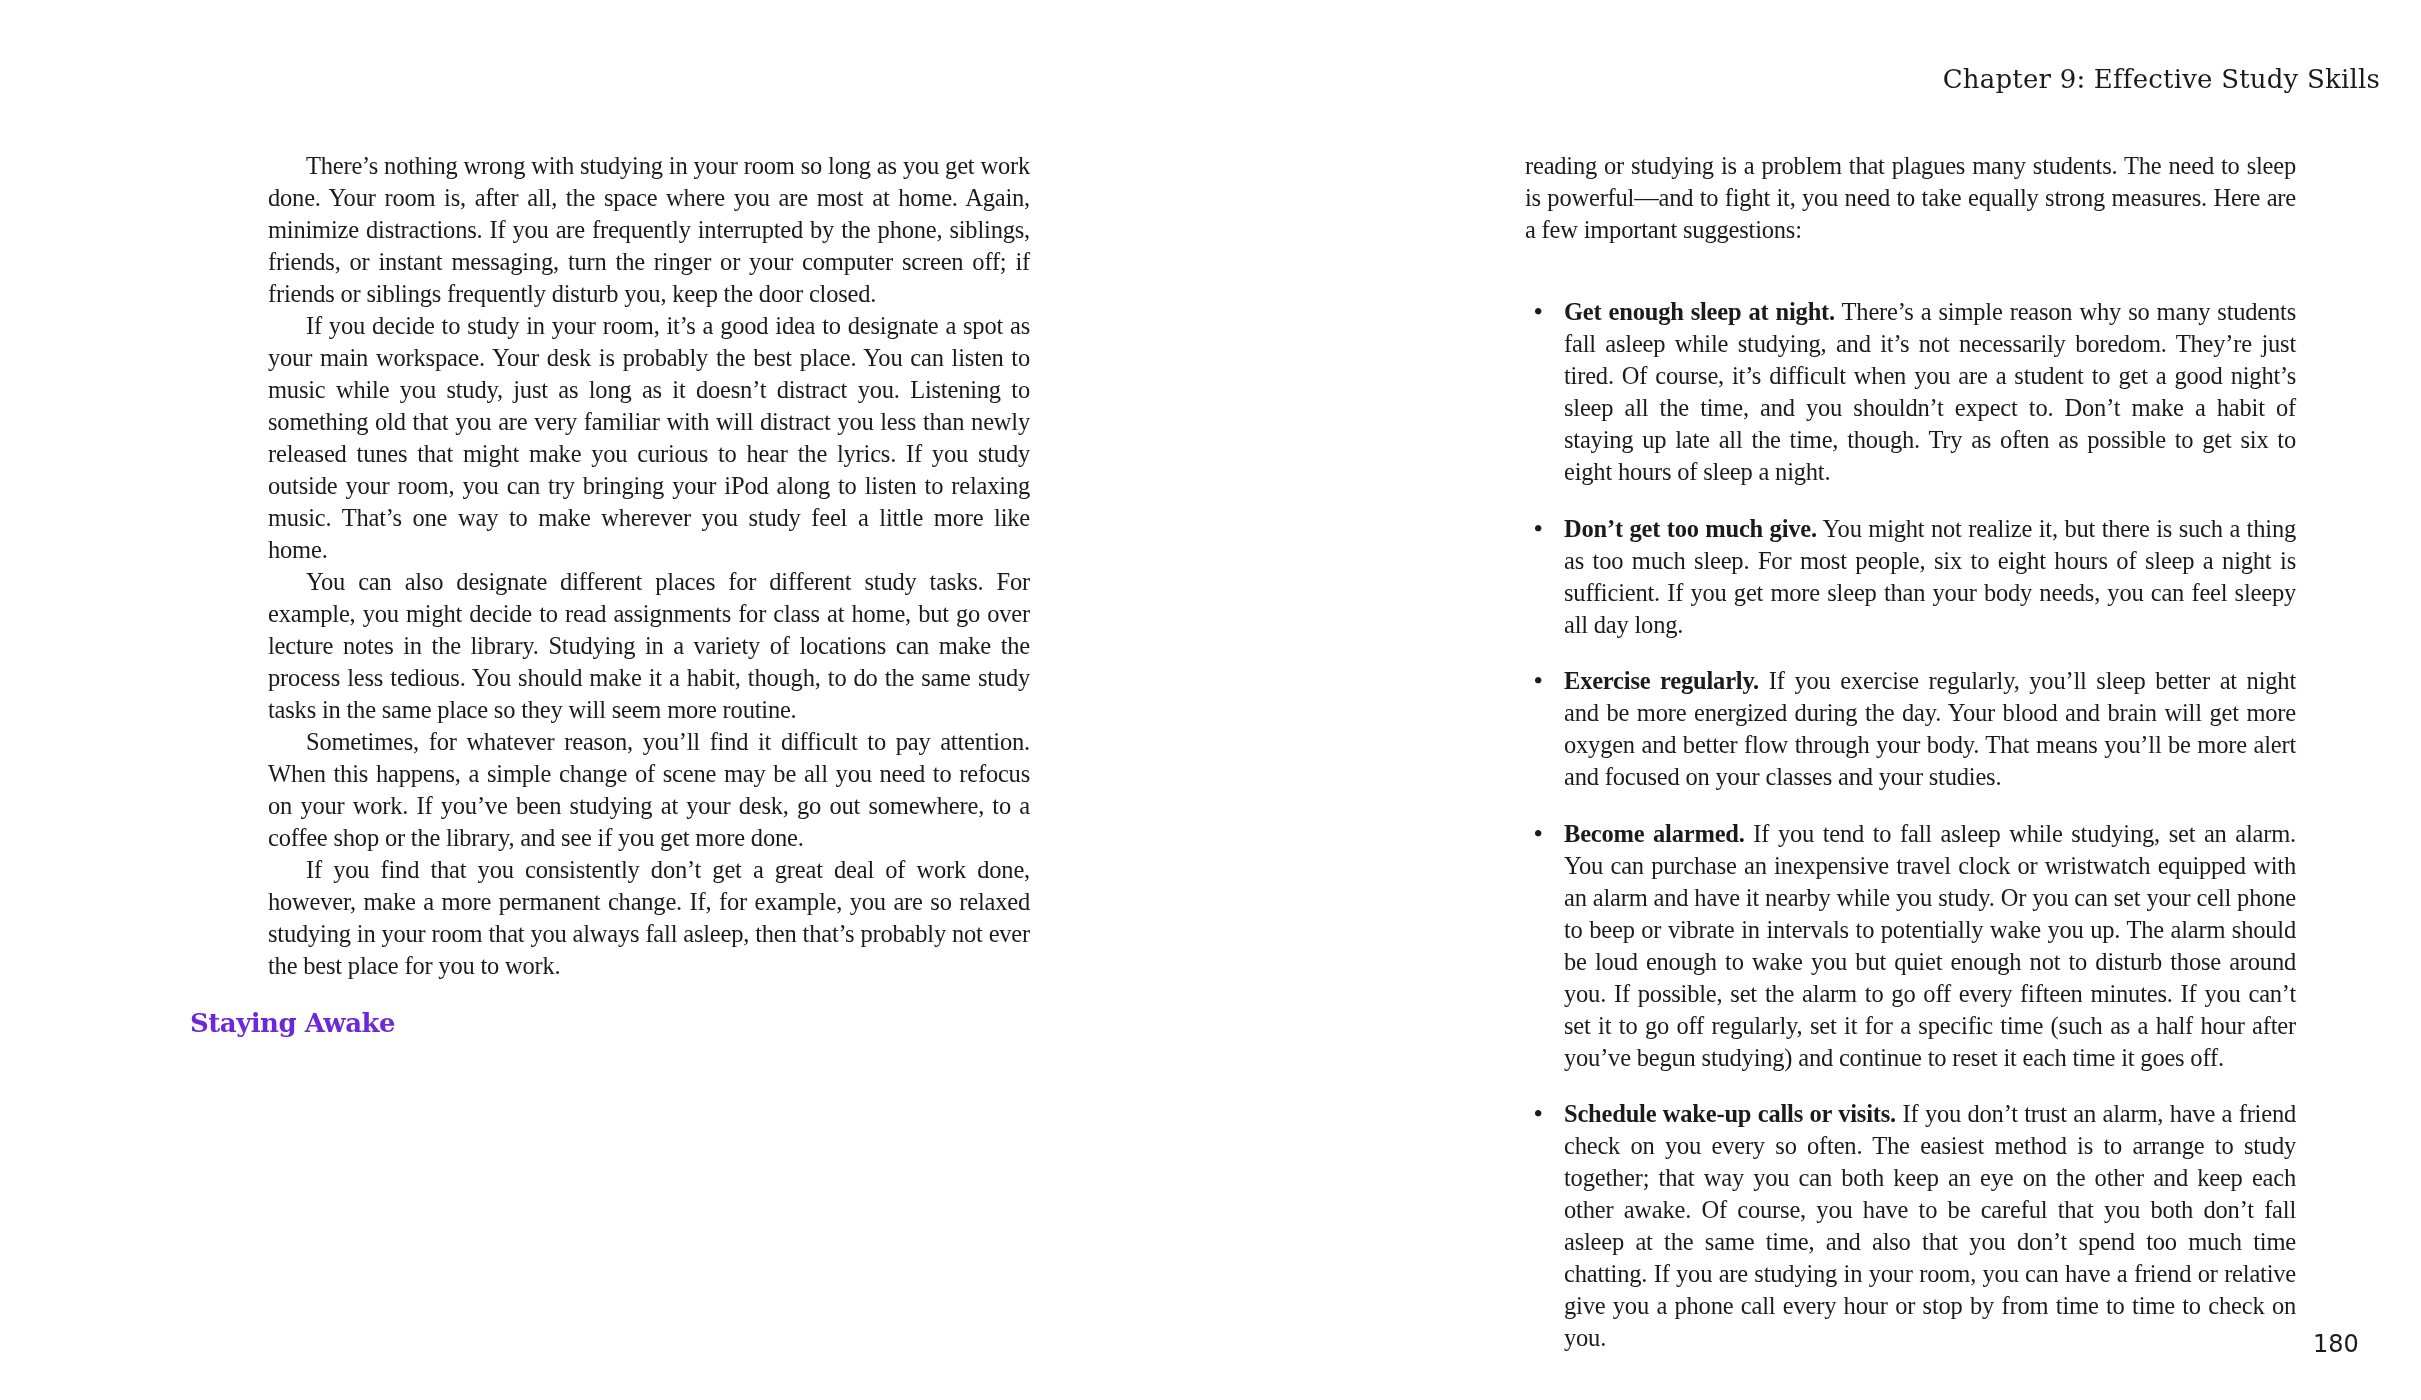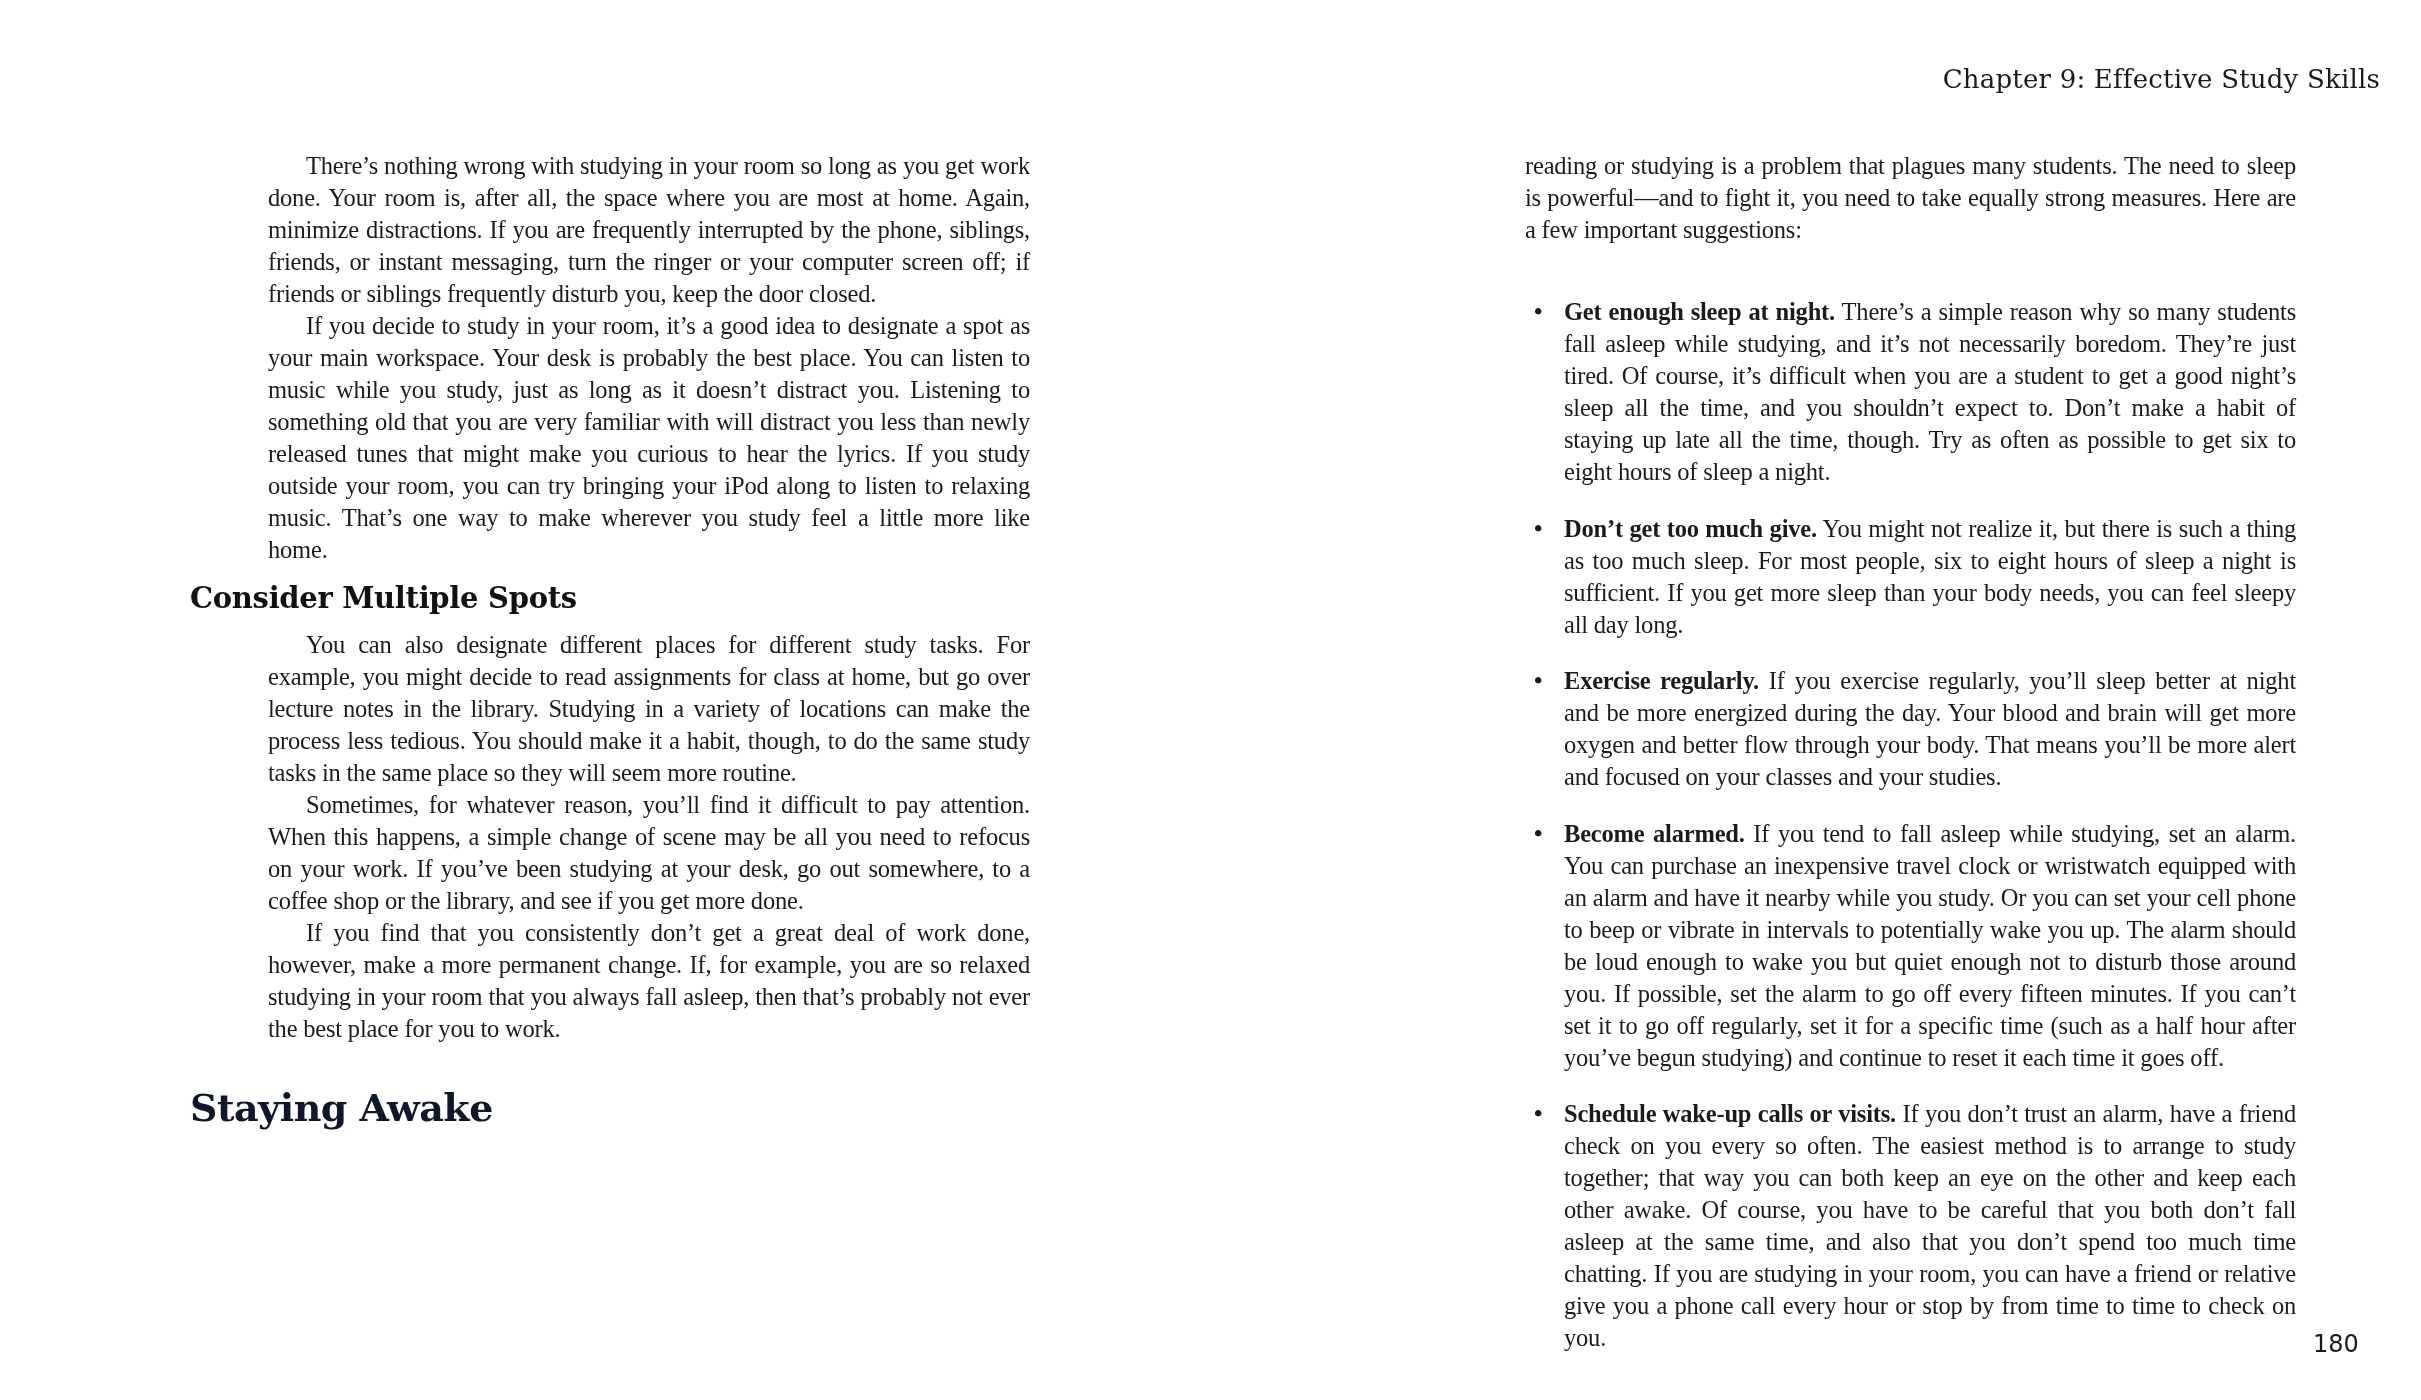--- a/index.html
+++ b/index.html
@@ -56,24 +56,24 @@
     font-weight: bold;
     font-size: 29px;
     line-height: 1;
     color: #111;
     margin: 18px 0 16px 0;
     letter-spacing: -0.3px;
   }
   h1.major-heading {
     font-family: "DejaVu Serif", serif;
     font-weight: bold;
-    font-size: 38px;
+    font-size: 26px;
     line-height: 1;
-    color: #0f172a;
-    margin: 44px 0 28px 0;
+    color: #6d28d9;
+    margin: 28px 0 28px 0;
     letter-spacing: -0.5px;
   }
 
   
   .bullet-list {
     margin-top: 50px;
   }
   .bullet-item {
     position: relative;
     padding-left: 46px;
@@ -105,21 +105,20 @@
 </style>
 </head>
 <body>
 
 <div class="chapter-header">Chapter 9: Effective Study Skills</div>
 
 <div class="page-col left-col">
   <p class="body-par">There’s nothing wrong with studying in your room so long as you get work done. Your room is, after all, the space where you are most at home. Again, minimize distractions. If you are frequently interrupted by the phone, siblings, friends, or instant messaging, turn the ringer or your computer screen off; if friends or siblings frequently disturb you, keep the door closed.</p>
   <p class="body-par">If you decide to study in your room, it’s a good idea to designate a spot as your main workspace. Your desk is probably the best place. You can listen to music while you study, just as long as it doesn’t distract you. Listening to something old that you are very familiar with will distract you less than newly released tunes that might make you curious to hear the lyrics. If you study outside your room, you can try bringing your iPod along to listen to relaxing music. That’s one way to make wherever you study feel a little more like home.</p>
 
-  <h2 class="section-heading">Consider Multiple Spots</h2>
 
   <p class="body-par">You can also designate different places for different study tasks. For example, you might decide to read assignments for class at home, but go over lecture notes in the library. Studying in a variety of locations can make the process less tedious. You should make it a habit, though, to do the same study tasks in the same place so they will seem more routine.</p>
 
 
   <p class="body-par">Sometimes, for whatever reason, you’ll find it difficult to pay attention. When this happens, a simple change of scene may be all you need to refocus on your work. If you’ve been studying at your desk, go out somewhere, to a coffee shop or the library, and see if you get more done.</p>
   <p class="body-par">If you find that you consistently don’t get a great deal of work done, however, make a more permanent change. If, for example, you are so relaxed studying in your room that you always fall asleep, then that’s probably not ever the best place for you to work.</p>
 
   <h1 class="major-heading">Staying Awake</h1>
 
 </div>

